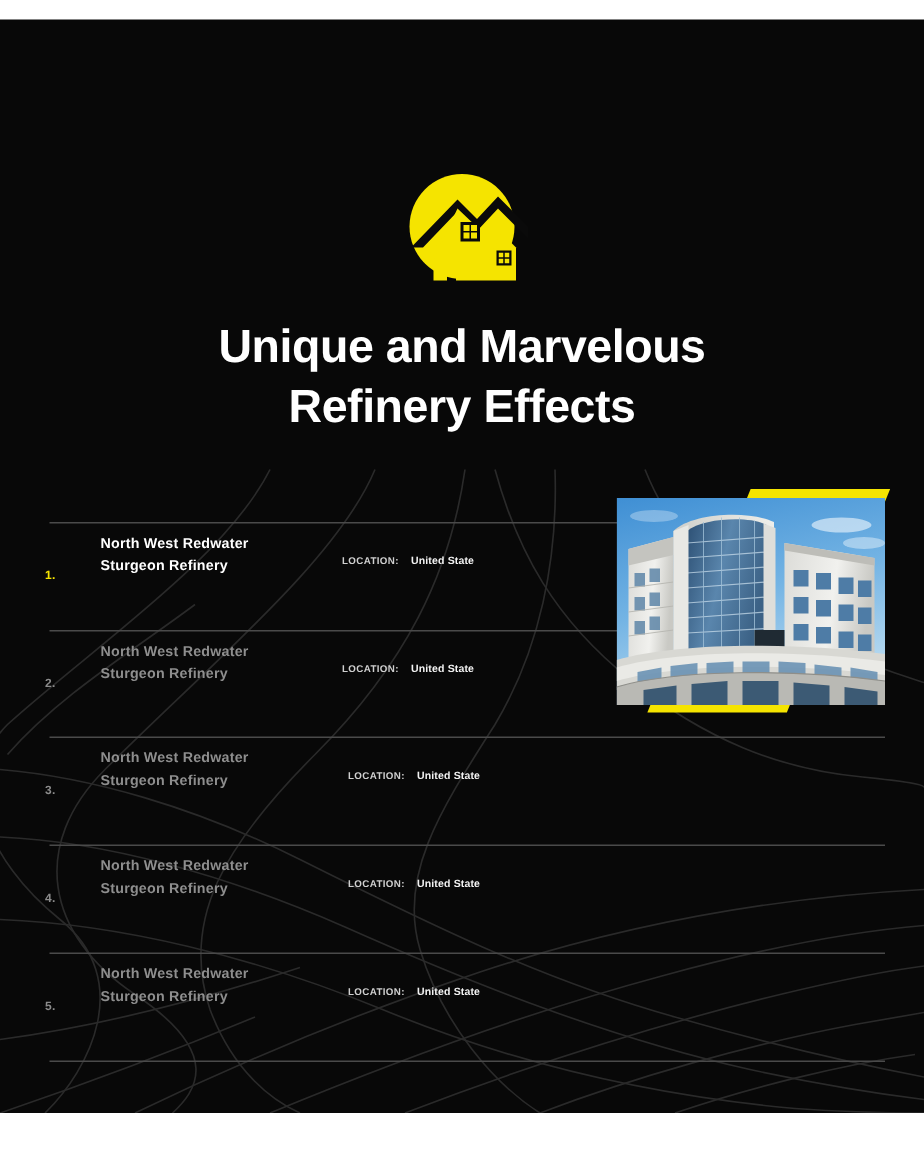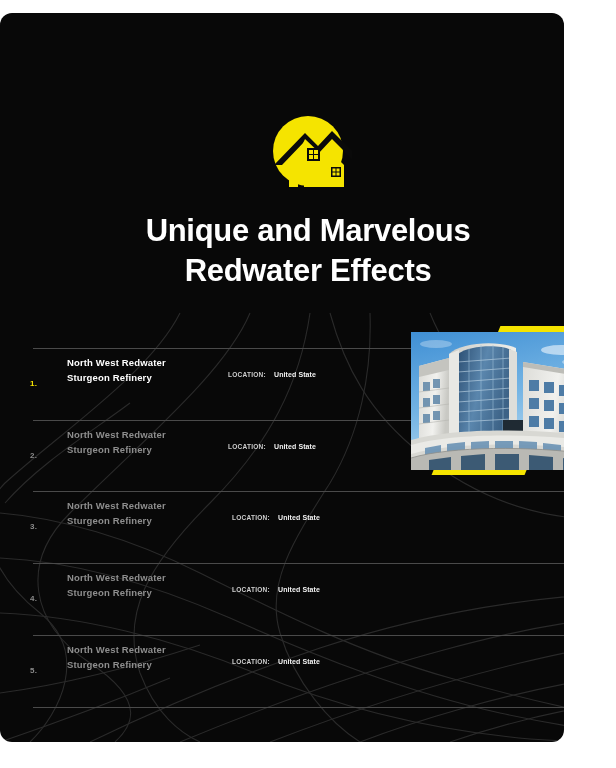--- a/index.html
+++ b/index.html
@@ -15,25 +15,24 @@
     width: 616px;
     height: 768px;
     background: #ffffff;
     overflow: hidden;
   }
   
   #slide {
     position: absolute;
     left: 0;
     top: 13px;
-    width: 564px;
+    width: 616px;
     height: 729px;
     background: #080808;
     overflow: hidden;
-    border-radius: 12px;
   }
   
   #bg-lines {
     position: absolute;
     left: 0; top: 0;
     width: 616px; height: 729px;
     pointer-events: none;
   }
   
   #logo-wrap {
@@ -201,21 +200,21 @@
         <rect x="72.5" y="65.5" width="3" height="3" fill="#f5e400"></rect>
         <rect x="76.5" y="65.5" width="3" height="3" fill="#f5e400"></rect>
         <rect x="72.5" y="69.5" width="3" height="3" fill="#f5e400"></rect>
         <rect x="76.5" y="69.5" width="3" height="3" fill="#f5e400"></rect>
         <path d="M0 90 L100 90 L100 86 L0 86 Z" fill="#080808"></path>
       </svg>
     </div>
 
     <div id="title">
       <span class="line">Unique and Marvelous</span>
-      <span class="line">Redwater Effects</span>
+      <span class="line">Refinery Effects</span>
     </div>
 
     <div id="list">
 
       <div class="divider" style="top:13px;"></div>
       <div class="divider" style="top:85px;"></div>
       <div class="divider" style="top:156px;"></div>
       <div class="divider" style="top:228px;"></div>
       <div class="divider" style="top:300px;"></div>
       <div class="divider" style="top:372px;"></div>

